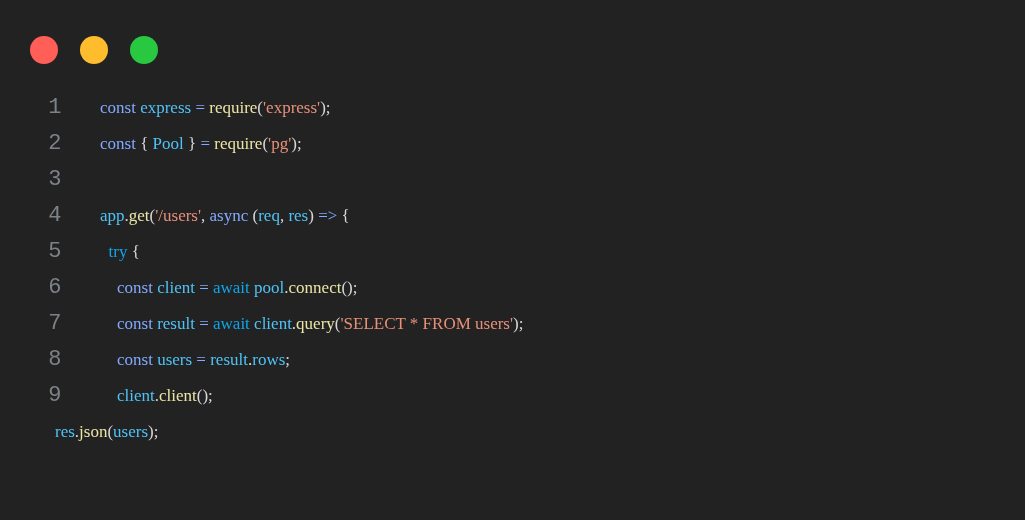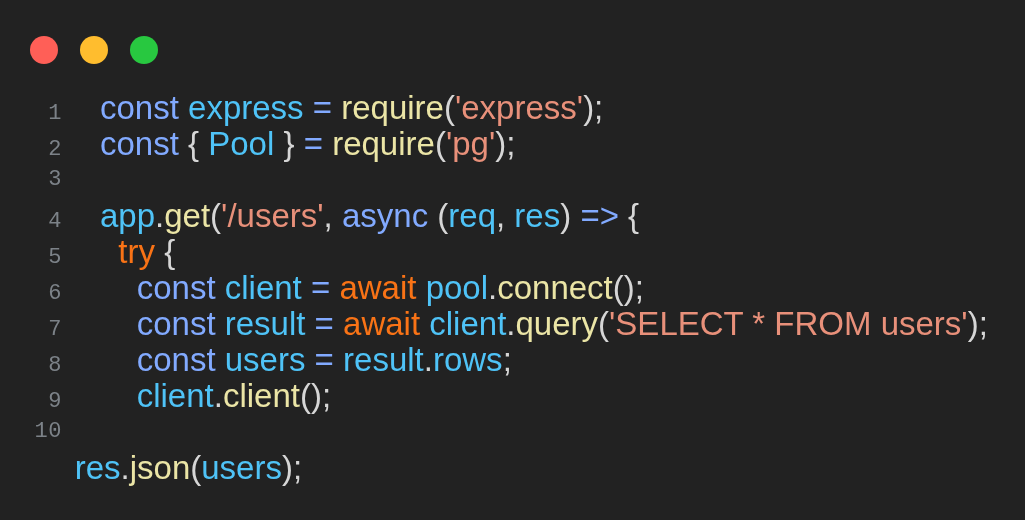--- a/index.html
+++ b/index.html
@@ -74,29 +74,29 @@
     padding-right: 0;
     color: #7c8288;
     font-size: 22px;
     font-family: "Liberation Mono", "DejaVu Sans Mono", monospace;
     letter-spacing: 0.5px;
     user-select: none;
   }
   .line-code {
     flex: 1 1 auto;
     padding-left: 38px;
-    font-size: 33px;
-    font-family: Liberation Sans, sans-serif;
+    font-size: 17px;
+    font-family: Liberation Serif, serif;
     white-space: pre;
     letter-spacing: 0px;
   }
 
   
   .tok-keyword   { color: #82aaff; }   
-  .tok-control   { color: #f97316; }   
+  .tok-control   { color: #0ea5e9; }   
   .tok-variable  { color: #4fc3f7; }   
   .tok-function  { color: #ebe5a6; }   
   .tok-string    { color: #e8907a; }   
   .tok-punct     { color: #d6d6d6; }   
   .tok-operator  { color: #82aaff; }   
   .tok-plain     { color: #d6d6d6; }
 </style>
 </head>
 <body>
 
@@ -114,17 +114,16 @@
 
   <div class="code-line"><span class="line-number">1</span><span class="line-code"><span class="tok-keyword">const</span><span class="tok-plain"> </span><span class="tok-variable">express</span><span class="tok-plain"> </span><span class="tok-operator">=</span><span class="tok-plain"> </span><span class="tok-function">require</span><span class="tok-punct">(</span><span class="tok-string">'express'</span><span class="tok-punct">);</span></span></div>
       <div class="code-line"><span class="line-number">2</span><span class="line-code"><span class="tok-keyword">const</span><span class="tok-plain"> </span><span class="tok-punct">{</span><span class="tok-plain"> </span><span class="tok-variable">Pool</span><span class="tok-plain"> </span><span class="tok-punct">}</span><span class="tok-plain"> </span><span class="tok-operator">=</span><span class="tok-plain"> </span><span class="tok-function">require</span><span class="tok-punct">(</span><span class="tok-string">'pg'</span><span class="tok-punct">);</span></span></div>
       <div class="code-line"><span class="line-number">3</span><span class="line-code"></span></div>
       <div class="code-line"><span class="line-number">4</span><span class="line-code"><span class="tok-variable">app</span><span class="tok-punct">.</span><span class="tok-function">get</span><span class="tok-punct">(</span><span class="tok-string">'/users'</span><span class="tok-punct">, </span><span class="tok-keyword">async</span><span class="tok-plain"> </span><span class="tok-punct">(</span><span class="tok-variable">req</span><span class="tok-punct">, </span><span class="tok-variable">res</span><span class="tok-punct">)</span><span class="tok-plain"> </span><span class="tok-operator">=&gt;</span><span class="tok-plain"> </span><span class="tok-punct">{</span></span></div>
       <div class="code-line"><span class="line-number">5</span><span class="line-code"><span class="tok-plain">  </span><span class="tok-control">try</span><span class="tok-plain"> </span><span class="tok-punct">{</span></span></div>
       <div class="code-line"><span class="line-number">6</span><span class="line-code"><span class="tok-plain">    </span><span class="tok-keyword">const</span><span class="tok-plain"> </span><span class="tok-variable">client</span><span class="tok-plain"> </span><span class="tok-operator">=</span><span class="tok-plain"> </span><span class="tok-control">await</span><span class="tok-plain"> </span><span class="tok-variable">pool</span><span class="tok-punct">.</span><span class="tok-function">connect</span><span class="tok-punct">();</span></span></div>
       <div class="code-line"><span class="line-number">7</span><span class="line-code"><span class="tok-plain">    </span><span class="tok-keyword">const</span><span class="tok-plain"> </span><span class="tok-variable">result</span><span class="tok-plain"> </span><span class="tok-operator">=</span><span class="tok-plain"> </span><span class="tok-control">await</span><span class="tok-plain"> </span><span class="tok-variable">client</span><span class="tok-punct">.</span><span class="tok-function">query</span><span class="tok-punct">(</span><span class="tok-string">'SELECT * FROM users'</span><span class="tok-punct">);</span></span></div>
       <div class="code-line"><span class="line-number">8</span><span class="line-code"><span class="tok-plain">    </span><span class="tok-keyword">const</span><span class="tok-plain"> </span><span class="tok-variable">users</span><span class="tok-plain"> </span><span class="tok-operator">=</span><span class="tok-plain"> </span><span class="tok-variable">result</span><span class="tok-punct">.</span><span class="tok-variable">rows</span><span class="tok-punct">;</span></span></div>
       <div class="code-line"><span class="line-number">9</span><span class="line-code"><span class="tok-plain">    </span><span class="tok-variable">client</span><span class="tok-punct">.</span><span class="tok-function">client</span><span class="tok-punct">();</span></span></div>
-      <div class="code-line"><span class="line-number">10</span><span class="line-code"></span></div>
       <div class="code-line"><span class="line-code"><span class="tok-plain">    </span><span class="tok-variable">res</span><span class="tok-punct">.</span><span class="tok-function">json</span><span class="tok-punct">(</span><span class="tok-variable">users</span><span class="tok-punct">);</span></span></div>
     </div>
 
 </div>
 
 </body></html>

